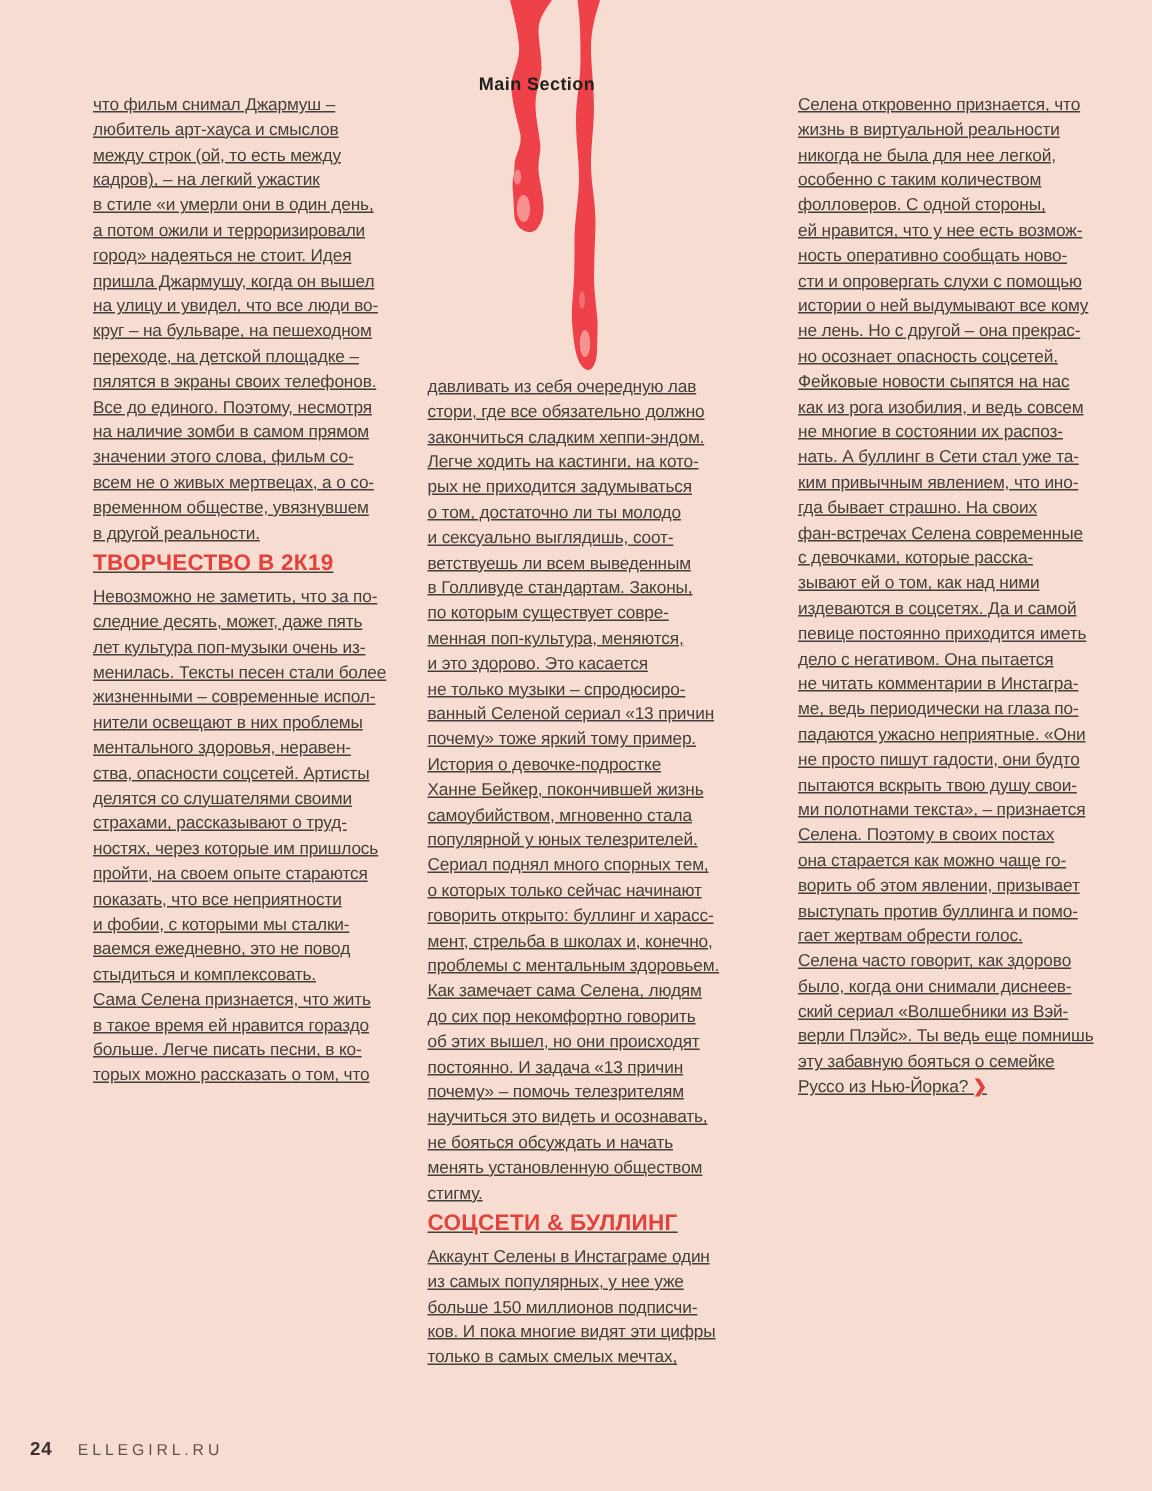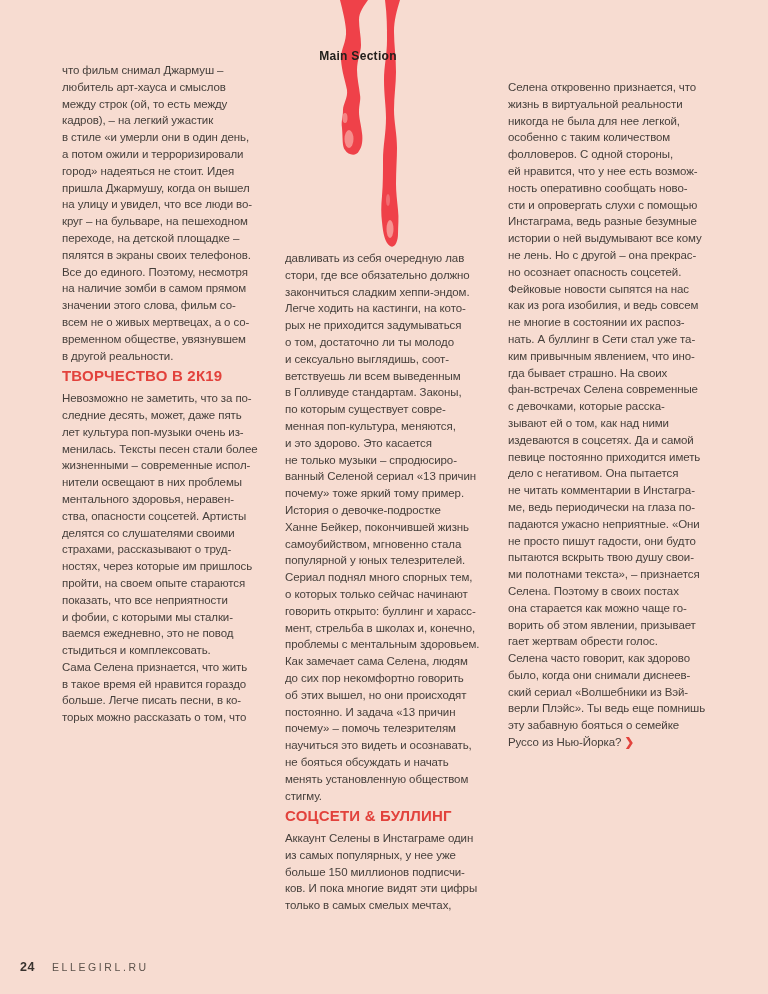--- a/index.html
+++ b/index.html
@@ -26,24 +26,25 @@
     z-index: 3;
     margin-top: 27px;
   }
   .col {
     position: absolute;
     width: 214px;
     font-size: 11.5px;
     line-height: 16.8px;
     color: #453f3b;
     z-index: 2;
+    text-decoration: underline;
   }
   .col-1 { left: 62px;  top: 62px; }
   .col-2 { left: 285px; top: 250px; }
-  .col-3 { left: 508px; top: 62px; margin-top: 17px; }
+  .col-3 { left: 532px; top: 62px; }
   .line { white-space: nowrap; letter-spacing: -0.1px; }
   .heading {
     font-size: 15px; font-weight: bold;
     color: #e2423c;
     letter-spacing: 0.2px;
     margin-top: 4px; margin-bottom: 5px;
   }
   .end-mark { color: #e2423c; font-weight: bold; }
   .footer {
     position: absolute; left: 20px; top: 957px;
@@ -171,21 +172,20 @@
   <div class="col col-3">
       <div class="para">
         <div class="line">Селена откровенно признается, что</div>
         <div class="line">жизнь в виртуальной реальности</div>
         <div class="line">никогда не была для нее легкой,</div>
         <div class="line">особенно с таким количеством</div>
         <div class="line">фолловеров. С одной стороны,</div>
         <div class="line">ей нравится, что у нее есть возмож-</div>
         <div class="line">ность оперативно сообщать ново-</div>
         <div class="line">сти и опровергать слухи с помощью</div>
-        <div class="line">Инстаграма, ведь разные безумные</div>
         <div class="line">истории о ней выдумывают все кому</div>
         <div class="line">не лень. Но с другой – она прекрас-</div>
         <div class="line">но осознает опасность соцсетей.</div>
         <div class="line">Фейковые новости сыпятся на нас</div>
         <div class="line">как из рога изобилия, и ведь совсем</div>
         <div class="line">не многие в состоянии их распоз-</div>
         <div class="line">нать. А буллинг в Сети стал уже та-</div>
         <div class="line">ким привычным явлением, что ино-</div>
         <div class="line">гда бывает страшно. На своих</div>
         <div class="line">фан-встречах Селена современные</div>
@@ -196,20 +196,21 @@
         <div class="line">дело с негативом. Она пытается</div>
         <div class="line">не читать комментарии в Инстагра-</div>
         <div class="line">ме, ведь периодически на глаза по-</div>
         <div class="line">падаются ужасно неприятные. «Они</div>
         <div class="line">не просто пишут гадости, они будто</div>
         <div class="line">пытаются вскрыть твою душу свои-</div>
         <div class="line">ми полотнами текста», – признается</div>
         <div class="line">Селена. Поэтому в своих постах</div>
         <div class="line">она старается как можно чаще го-</div>
         <div class="line">ворить об этом явлении, призывает</div>
+        <div class="line">выступать против буллинга и помо-</div>
         <div class="line">гает жертвам обрести голос.</div>
         <div class="line">Селена часто говорит, как здорово</div>
         <div class="line">было, когда они снимали диснеев-</div>
         <div class="line">ский сериал «Волшебники из Вэй-</div>
         <div class="line">верли Плэйс». Ты ведь еще помнишь</div>
         <div class="line">эту забавную бояться о семейке</div>
         <div class="line">Руссо из Нью-Йорка?<span class="end-mark"> ❯</span></div>
       </div>
     </div>
 

